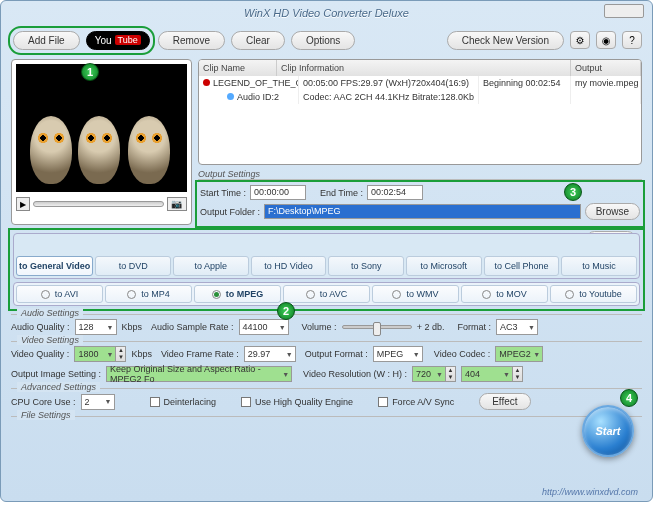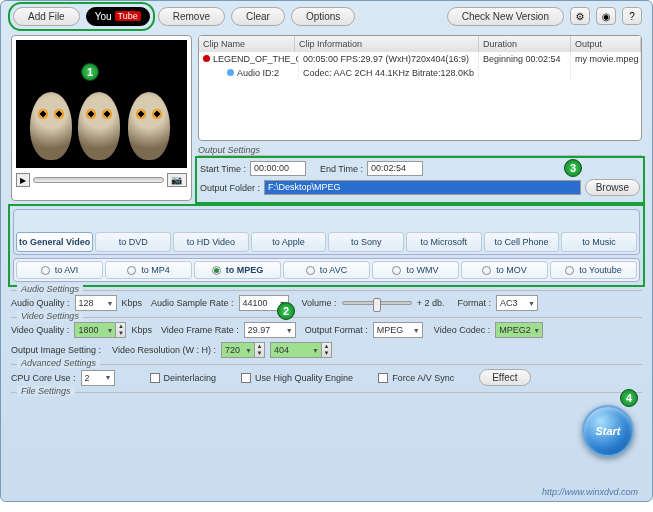--- a/index.html
+++ b/index.html
@@ -21,21 +21,21 @@
 .owl { position: absolute; width: 42px; height: 68px; background: radial-gradient(circle at 50% 30%, #d8cbb0 30%, #7a6a50 70%); border-radius: 50% 50% 45% 45%; bottom: 8px; }
 .owl::before, .owl::after { content:''; position: absolute; width: 12px; height: 12px; background: radial-gradient(#000 30%, #e8a030 31% 60%, transparent 61%); border-radius: 50%; top: 16px; }
 .owl::before { left: 7px; } .owl::after { right: 7px; }
 .vctrls { display: flex; align-items: center; gap: 3px; margin-top: 5px; }
 .vctrls .play { width: 14px; height: 14px; border: 1px solid #888; background: #eee; font-size: 8px; display: flex; align-items: center; justify-content: center; }
 .vctrls .slider { flex: 1; height: 6px; background: linear-gradient(#ccc,#eee); border: 1px solid #999; border-radius: 3px; }
 .vctrls .snap { width: 20px; height: 14px; border: 1px solid #888; background: #eee; font-size: 9px; display: flex; align-items: center; justify-content: center; }
 .cliplist { flex: 1; border: 1px solid #999; background: #fff; border-radius: 4px; height: 106px; overflow: hidden; }
 .clipheader { display: flex; background: linear-gradient(#f4f4f4,#e2e2e2); font-size: 9px; color: #444; }
 .clipheader div { border-right: 1px solid #ccc; padding: 3px 4px; }
-.ch-name { width: 96px; } .ch-info { flex: 1; } .ch-dur { width: 92px; } .ch-out { width: 70px; }
+.ch-name { width: 78px; } .ch-info { flex: 1; } .ch-dur { width: 92px; } .ch-out { width: 70px; }
 .cliprow { display: flex; font-size: 9px; color: #333; }
 .cliprow div { border-right: 1px solid #eee; padding: 2px 4px; overflow: hidden; white-space: nowrap; }
 .cr-name { width: 100px; } .cr-info { flex: 1; } .cr-dur { width: 92px; } .cr-out { width: 70px; }
 .dot-red { display: inline-block; width: 7px; height: 7px; background: #c00; border-radius: 50%; margin-right: 3px; }
 .dot-blue { display: inline-block; width: 7px; height: 7px; background: #5af; border-radius: 50%; margin-right: 3px; }
 .section-label { font-size: 9px; color: #555; font-style: italic; border-bottom: 1px solid #bbb; margin-bottom: 3px; }
 .osrow { display: flex; align-items: center; font-size: 9px; color: #333; gap: 4px; margin-bottom: 3px; }
 .textfield { border: 1px solid #999; background: #fff; font-size: 9px; padding: 1px 3px; height: 15px; }
 .textfield.sel { background: #2a6fd0; color: #fff; }
 .tabs-outer { margin: 6px 10px 0 10px; }
@@ -59,20 +59,24 @@
 .fieldset-line { border-top: 1px solid #bbb; margin: 6px 0 2px 0; position: relative; }
 .fieldset-line span { position: absolute; top: -7px; left: 6px; background: #d4e4f2; padding: 0 4px; font-size: 9px; color: #555; font-style: italic; }
 .spinner { display: inline-flex; align-items: center; }
 .spinner .spin { width: 10px; height: 16px; border: 1px solid #999; border-left: none; background: linear-gradient(#eee,#ddd); font-size: 6px; display: flex; flex-direction: column; }
 .spinner .spin div { flex: 1; text-align: center; line-height: 7px; }
 </style>
 </head>
 <body>
 
 <div class="window">
+  <div class="titlebar">
+    <span>WinX HD Video Converter Deluxe</span>
+    <div class="winctrl"></div>
+  </div>
 
   <div class="toolbar">
     <div class="hl-green" style="display:flex;gap:6px;padding:2px;position:relative;border-radius:10px;">
       <button class="btn">Add File</button>
       <button class="btn youtube">
         <span>You</span>
           <span class="logo">Tube</span>
       </button>
     </div>
     <button class="btn">Remove</button>
@@ -97,21 +101,20 @@
         <div class="play">▶</div>
         <div class="slider"></div>
         <div class="snap">📷</div>
       </div>
     </div>
     <div style="flex:1;display:flex;flex-direction:column;gap:4px;">
       <div class="cliplist">
         <div class="clipheader">
           <div class="ch-name">Clip Name</div>
           <div class="ch-info">Clip Information</div>
-          <div class="ch-dur">Duration</div>
           <div class="ch-out">Output</div>
         </div>
         <div class="cliprow">
           <div class="cr-name"><span class="dot-red"></span><span>LEGEND_OF_THE_GL</span></div>
           <div class="cr-info">00:05:00  FPS:29.97  (WxH)720x404(16:9)</div>
           <div class="cr-dur">Beginning  00:02:54</div>
           <div class="cr-out">my movie.mpeg</div>
         </div>
         <div class="cliprow">
           <div class="cr-name" style="padding-left:28px;"><span class="dot-blue"></span><span>Audio ID:2</span></div>
@@ -138,22 +141,22 @@
         </div>
         <div style="position:absolute;right:16px;top:228px;"><button class="btn" style="padding:2px 12px;">Open</button></div>
       </div>
     </div>
   </div>
 
   <div class="tabs-outer hl-green" style="padding:2px;position:relative;">
     <div class="tabrow">
       <div class="tab active">to General Video</div>
       <div class="tab">to DVD</div>
+      <div class="tab">to Apple</div>
       <div class="tab">to HD Video</div>
-      <div class="tab">to Apple</div>
       <div class="tab">to Sony</div>
       <div class="tab">to Microsoft</div>
       <div class="tab">to Cell Phone</div>
       <div class="tab">to Music</div>
     </div>
     <div class="subtabrow">
       <div class="subtab">
           <span class="radio"></span>
           <span>to AVI</span>
         </div>
@@ -217,20 +220,21 @@
       <span>Kbps</span>
       <span style="margin-left:4px;">Video Frame Rate :</span>
       <span class="select" style="width:52px;">29.97</span>
       <span style="margin-left:4px;">Output Format :</span>
       <span class="select" style="width:50px;">MPEG</span>
       <span style="margin-left:6px;">Video Codec :</span>
       <span class="select green" style="width:48px;">MPEG2</span>
     </div>
     <div class="setrow">
       <span>Output Image Setting :</span>
+      <span class="select green" style="width:186px;">Keep Original Size and Aspect Ratio - MPEG2 Fo</span>
       <span style="margin-left:6px;">Video Resolution (W : H) :</span>
       <div class="spinner">
           <span class="select green" style="width:34px;">720</span>
           <div class="spin">
             <div>▲</div>
             <div>▼</div>
           </div>
         </div>
       <div class="spinner">
           <span class="select green" style="width:52px;">404</span>

